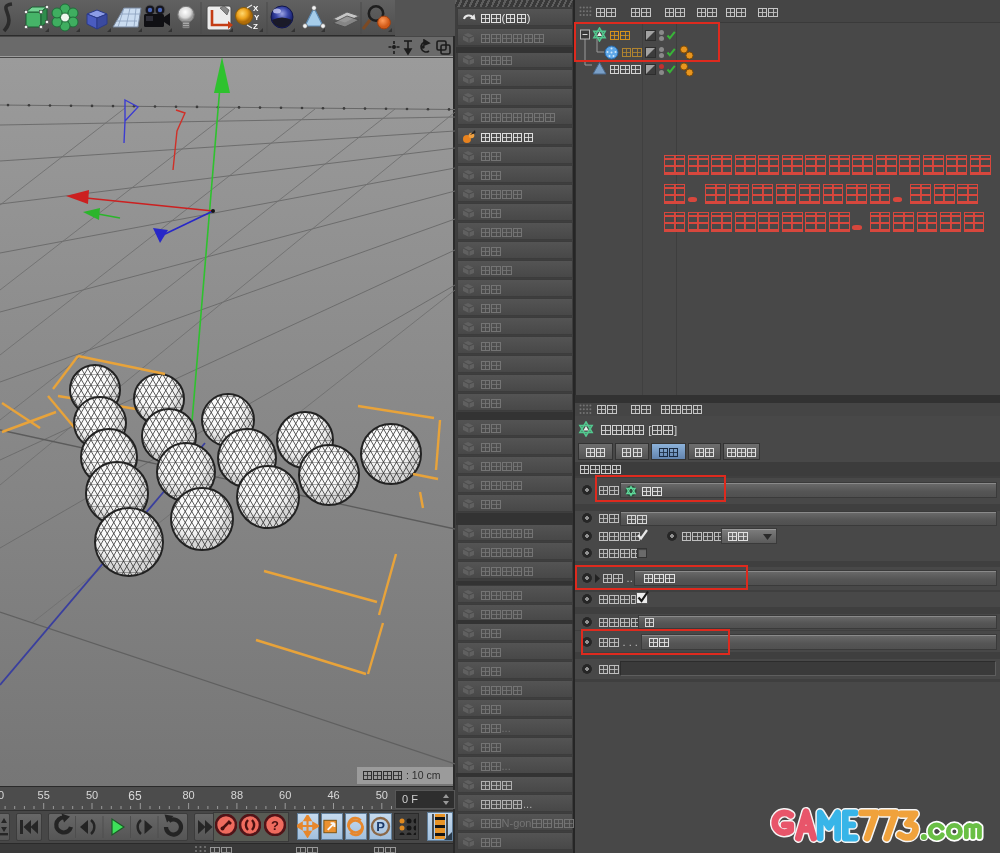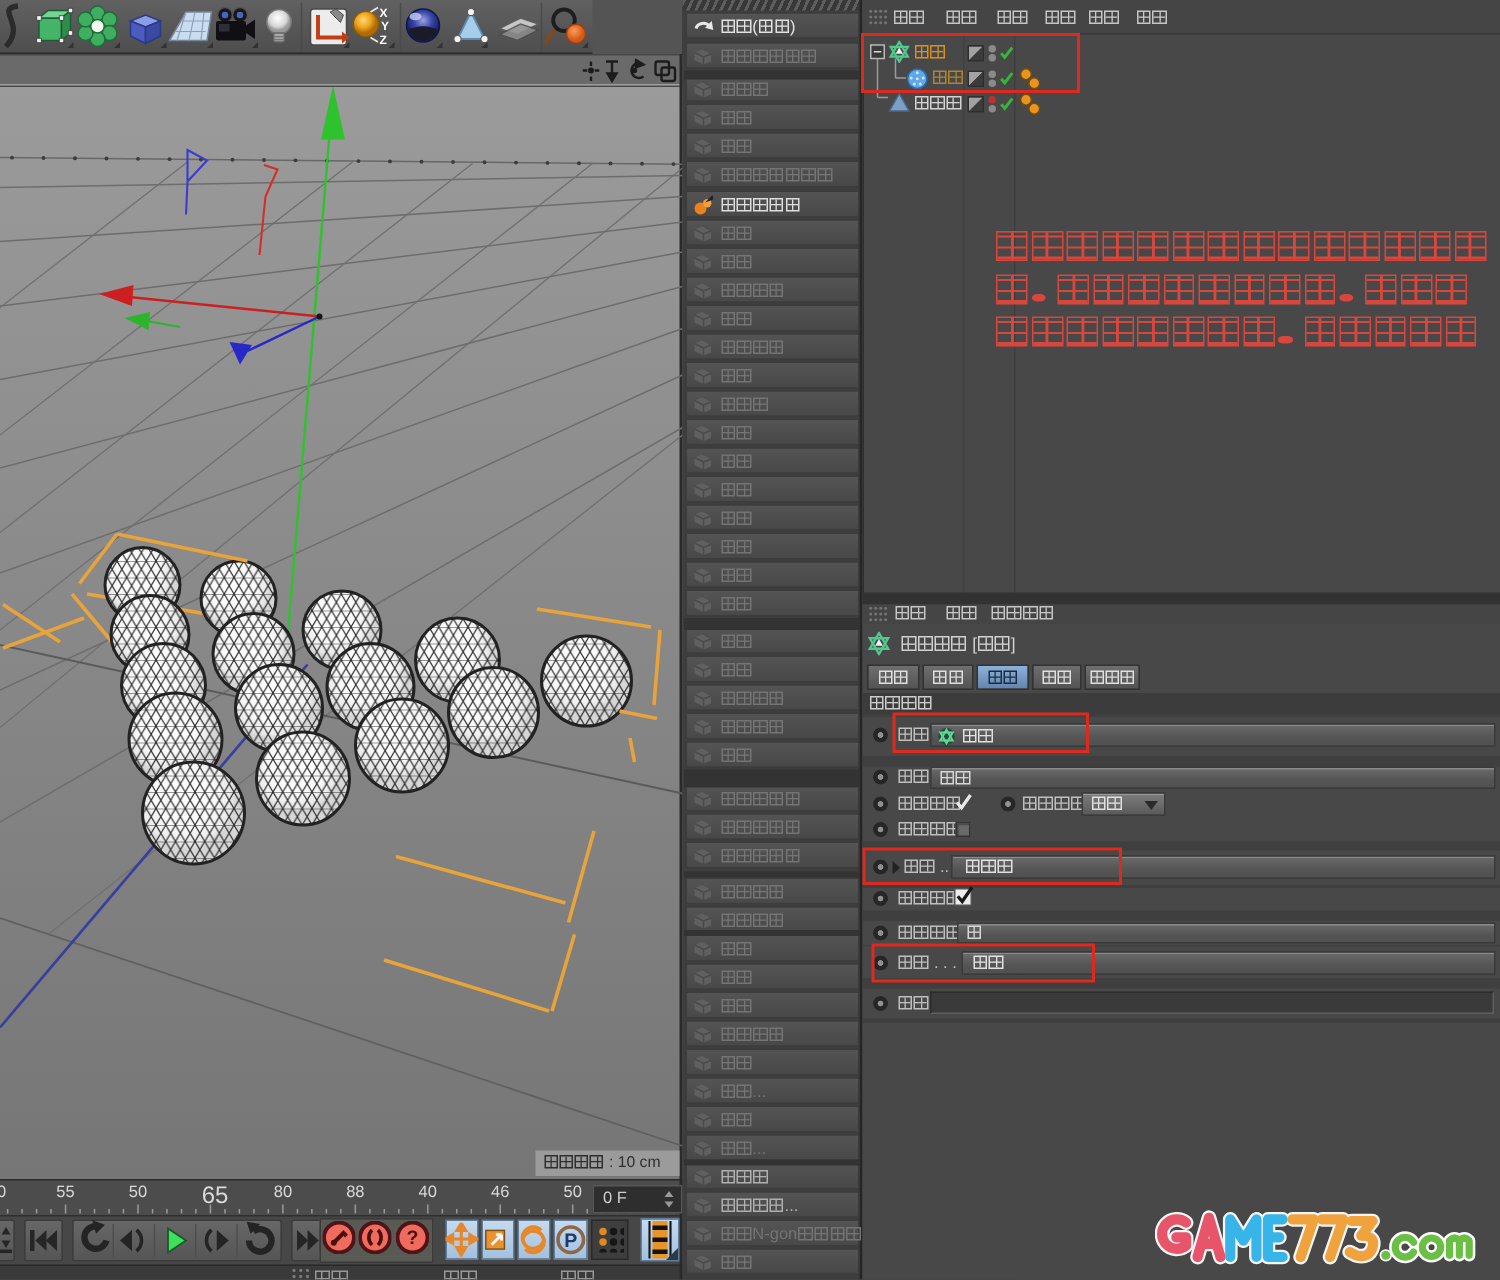--- a/index.html
+++ b/index.html
@@ -328,24 +328,24 @@
       <line x1="413" y1="474" x2="438" y2="479" stroke="#e8a33a" stroke-width="2.4"></line>
       <line x1="420" y1="492" x2="423" y2="508" stroke="#e8a33a" stroke-width="2.4"></line>
       <line x1="78" y1="356" x2="165" y2="374" stroke="#e8a33a" stroke-width="2.4"></line>
       <line x1="78" y1="356" x2="53" y2="389" stroke="#e8a33a" stroke-width="2.4"></line>
       <line x1="2" y1="403" x2="40" y2="428" stroke="#e8a33a" stroke-width="2.4"></line>
       <line x1="2" y1="432" x2="56" y2="412" stroke="#e8a33a" stroke-width="2.4"></line>
 </svg>
 <div class="a ck" style="left:357px;top:767px;width:96px;height:17px;background:#9b9b9b;color:#2e2e2e;font-size:10.5px;padding:2px 0 0 5px"><i></i><i></i><i></i><i></i> : 10 cm</div>
 <div class="a" style="left:31.7px;top:789px;width:24px;text-align:center;font-size:11px;color:#d8d8d8">55</div>
     <div class="a" style="left:80.0px;top:789px;width:24px;text-align:center;font-size:11px;color:#d8d8d8">50</div>
-    <div class="a" style="left:128.3px;top:789px;width:24px;text-align:right;font-size:16px;color:#d8d8d8">65</div>
+    <div class="a" style="left:128.3px;top:789px;width:24px;text-align:left;font-size:12px;color:#d8d8d8">65</div>
     <div class="a" style="left:176.6px;top:789px;width:24px;text-align:center;font-size:11px;color:#d8d8d8">80</div>
     <div class="a" style="left:224.9px;top:789px;width:24px;text-align:center;font-size:11px;color:#d8d8d8">88</div>
-    <div class="a" style="left:273.2px;top:789px;width:24px;text-align:center;font-size:11px;color:#d8d8d8">40</div>
+    <div class="a" style="left:273.2px;top:789px;width:24px;text-align:center;font-size:11px;color:#d8d8d8">60</div>
     <div class="a" style="left:321.5px;top:789px;width:24px;text-align:center;font-size:11px;color:#d8d8d8">46</div>
     <div class="a" style="left:369.8px;top:789px;width:24px;text-align:center;font-size:11px;color:#d8d8d8">50</div>
     <div class="a" style="left:-14px;top:789px;width:24px;text-align:center;font-size:11px;color:#d8d8d8">50</div>
 <svg class="a" style="left:0;top:786px" width="455" height="24" viewBox="0 0 455 24">
       <g stroke="#9a9a9a">
         <line x1="-4.6" y1="17" x2="-4.6" y2="23"></line>
         <line x1="5.1" y1="20" x2="5.1" y2="23"></line>
         <line x1="14.7" y1="20" x2="14.7" y2="23"></line>
         <line x1="24.4" y1="20" x2="24.4" y2="23"></line>
         <line x1="34.0" y1="20" x2="34.0" y2="23"></line>

